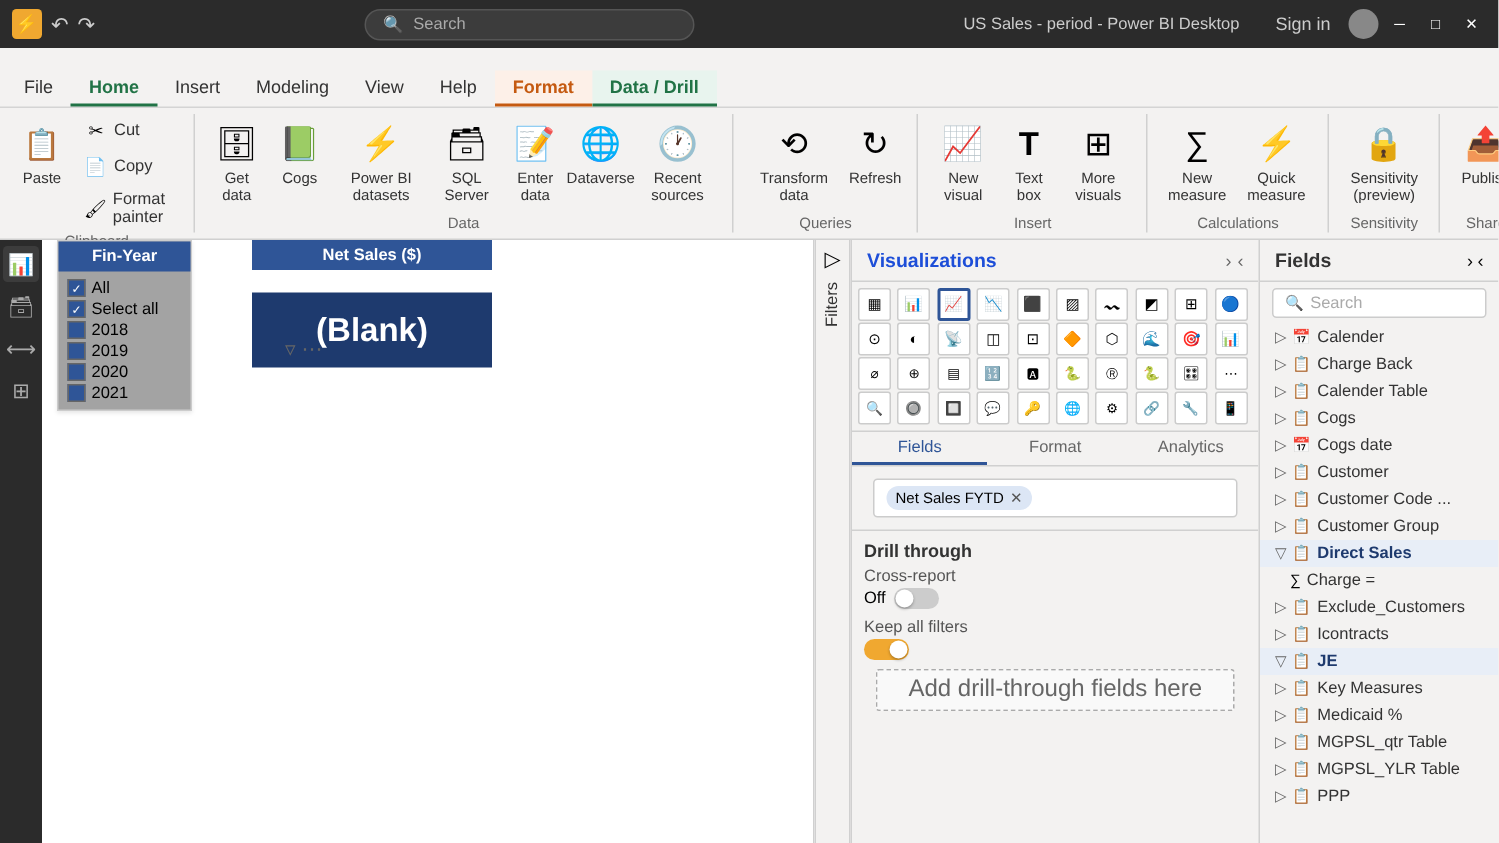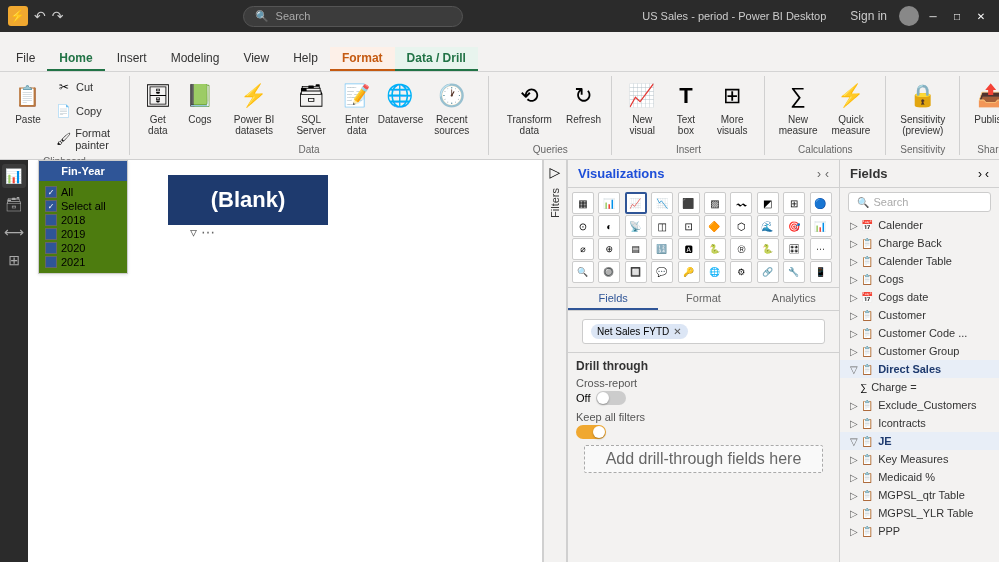--- a/index.html
+++ b/index.html
@@ -35,21 +35,21 @@
 
     
     .left-nav { width: 28px; background: #2b2b2b; display: flex; flex-direction: column; align-items: center; padding: 4px 0; gap: 4px; }
     .left-nav-btn { width: 24px; height: 24px; display: flex; align-items: center; justify-content: center; cursor: pointer; color: #aaa; font-size: 14px; border-radius: 3px; }
     .left-nav-btn.active { color: white; background: #3c3c3c; }
 
     
     .canvas-area { flex: 1; background: #ffffff; position: relative; overflow: hidden; border-right: 1px solid #d0d0d0; }
 
     
-    .slicer-card { position: absolute; top: 0; left: 10px; width: 90px; background: #4d7c0f; border: 1px solid #ccc; box-shadow: 0 1px 3px rgba(0,0,0,0.1); }
+    .slicer-card { position: absolute; top: 0; left: 10px; width: 90px; background: #a3a3a3; border: 1px solid #ccc; box-shadow: 0 1px 3px rgba(0,0,0,0.1); }
     .slicer-header { background: #2f5597; color: white; font-size: 11px; font-weight: 600; padding: 4px 8px; text-align: center; }
     .slicer-body { padding: 4px; font-size: 11px; }
     .slicer-item { display: flex; align-items: center; gap: 4px; padding: 1px 2px; }
     .slicer-checkbox { width: 12px; height: 12px; border: 1px solid #666; background: #2f5597; display: flex; align-items: center; justify-content: center; }
 
     
     .visual-card { position: absolute; top: 0; left: 130px; width: 180px; height: 60px; }
     .visual-header { background: #2f5597; color: white; font-size: 11px; font-weight: 600; padding: 4px 8px; text-align: center; width: 160px; margin: 0 auto; }
     .visual-body { background: #1e3a6e; color: white; font-size: 22px; font-weight: 700; padding: 12px 0; text-align: center; width: 160px; margin: 15px auto; }
 
@@ -279,20 +279,21 @@
           <span>2020</span>
         </div>
         <div class="slicer-item">
           <div class="slicer-checkbox" style="background:#2f5597;"></div>
           <span>2021</span>
         </div>
       </div>
     </div>
 
     <div class="visual-card">
+      <div class="visual-header">Net Sales ($)</div>
       <div class="visual-body">(Blank)</div>
     </div>
 
     <div style="position:absolute;top:64px;left:162px;display:flex;gap:4px;align-items:center;">
       <span style="font-size:14px;cursor:pointer;color:#666;">▿</span>
       <span style="font-size:14px;cursor:pointer;color:#666;">⋯</span>
     </div>
   </div>
 
   <div class="filters-panel">

